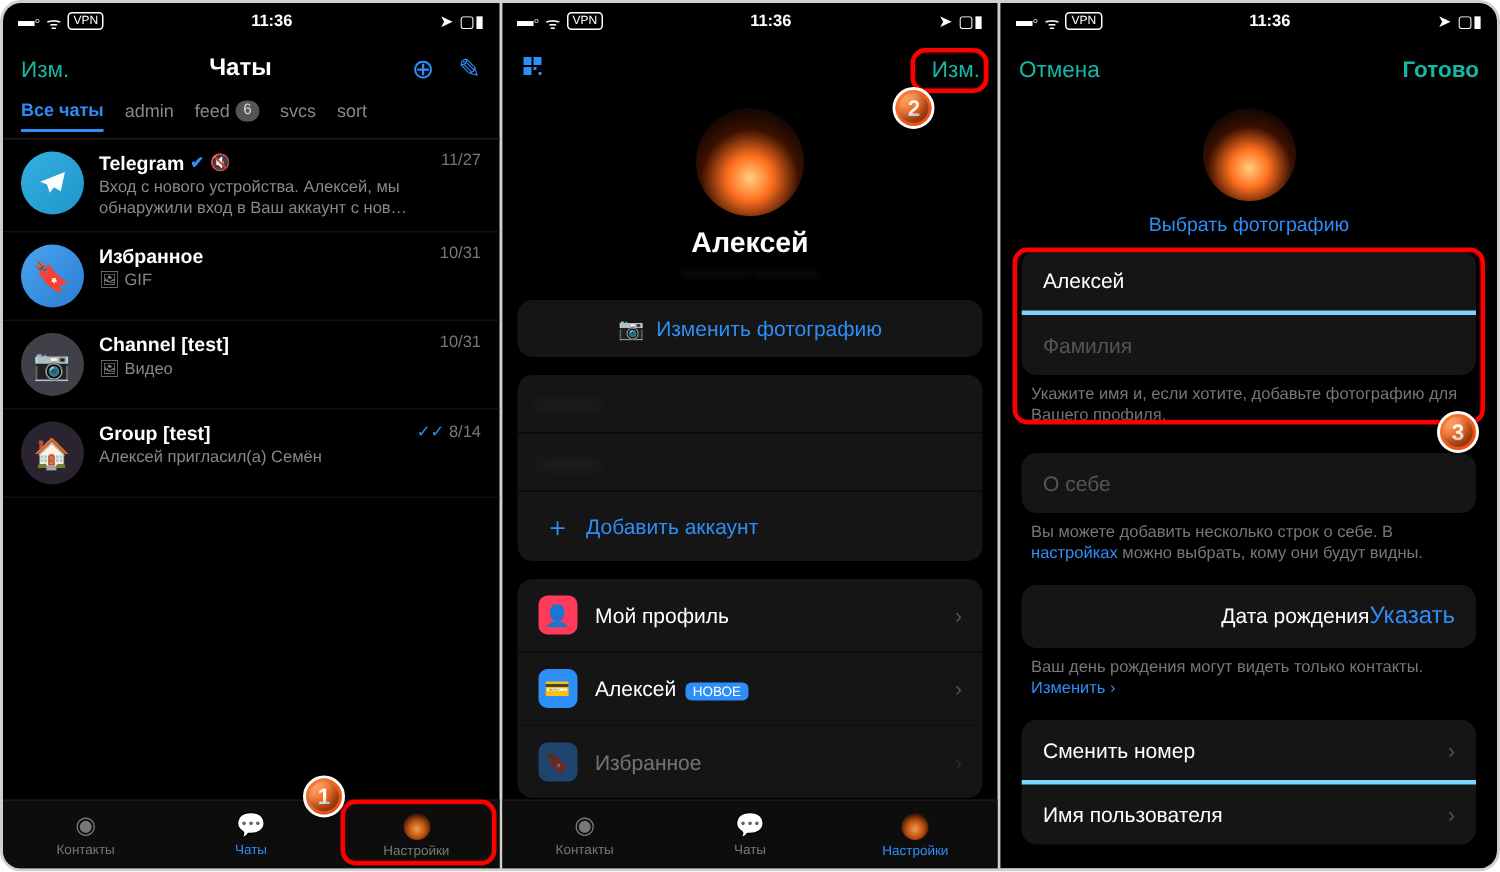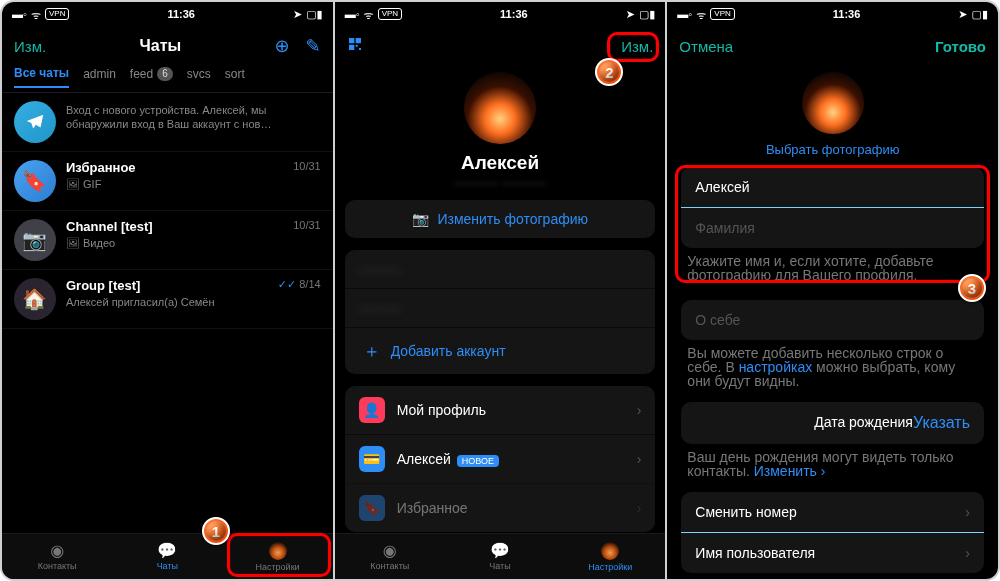--- a/index.html
+++ b/index.html
@@ -64,24 +64,24 @@
   .row-photo { color:#2e8ef7; justify-content:center; gap:8px;}
   .row-add { color:#2e8ef7; }
   .blur-row .label { filter:blur(4px); color:#555;}
   .new-badge { background:#2e8ef7; color:#fff; font-size:9px; padding:1px 5px; border-radius:4px; margin-left:6px; text-transform:uppercase;}
   .ic-profile{background:#ff3b5c;} .ic-wallet{background:#2e8ef7;} .ic-fav{background:#2e8ef7;}
 
   
   .edit-avatar { width:62px; height:62px; border-radius:50%; margin:6px auto 8px auto; background:radial-gradient(circle at 50% 65%, #ffd080 0%, #ff7020 25%, #3a1000 55%, #040404 85%);}
   .choose-link { color:#2e8ef7; font-size:13px; text-align:center; }
   .form-card { margin:10px 14px 0 14px; background:#151515; border-radius:10px; overflow:hidden;}
-  .form-input { padding:12px 14px; font-size:14px; border-top:1px solid #7dd3fc;}
+  .form-input { padding:12px 14px; font-size:14px; border-top:3px solid #7dd3fc;}
   .form-input:first-child{border-top:none;}
   .form-input.placeholder { color:#555;}
-  .caption { font-size:14px; color:#777; margin:6px 20px 0 20px; line-height:14px;}
+  .caption { font-size:11px; color:#777; margin:6px 20px 0 20px; line-height:14px;}
   .caption a { color:#2e8ef7; text-decoration:none;}
   .trail-action { color:#2e8ef7; font-size:16px;}
 
   
   .hl { position:absolute; border:3px solid #ff0000; border-radius:10px; pointer-events:none; box-shadow:0 0 2px #800 inset;}
   .num-badge { position:absolute; width:28px; height:28px; border-radius:50%; background:radial-gradient(circle at 35% 30%, #ff8a3a, #e63a00); color:#fff; font-weight:700; font-size:15px; display:flex; align-items:center; justify-content:center; border:2px solid #fff; box-shadow:0 1px 3px rgba(0,0,0,.6);}
   .num-badge::after{content:""; position:absolute; inset:2px; border-radius:50%; box-shadow:inset -3px -4px 6px rgba(0,0,0,.4), inset 3px 3px 5px rgba(255,255,255,.25);}   
 
   .qr-icon { width:16px; height:16px; color:#2e8ef7; }
 </style>
@@ -125,20 +125,28 @@
     </div>
 
     <div class="chat-list">
       <div class="chat-row">
         <div class="avatar av-tg">
           <svg width="22" height="22" viewBox="0 0 24 24">
               <path fill="#fff" d="M21 4L3 11l5 2 2 6 3-4 5 3z"></path>
             </svg>
         </div>
         <div class="chat-body">
+          <div class="chat-top">
+            <span class="chat-name">
+              <span>Telegram</span>
+              <span class="verified">✔</span>
+              <span class="mute">🔇</span>
+            </span>
+            <span class="chat-date">11/27</span>
+          </div>
           <div class="chat-msg">Вход с нового устройства. Алексей, мы обнаружили вход в Ваш аккаунт с нов…</div>
         </div>
       </div>
 
       <div class="chat-row">
         <div class="avatar av-fav">🔖</div>
         <div class="chat-body">
           <div class="chat-top">
             <span class="chat-name">Избранное</span>
             <span class="chat-date">10/31</span>

